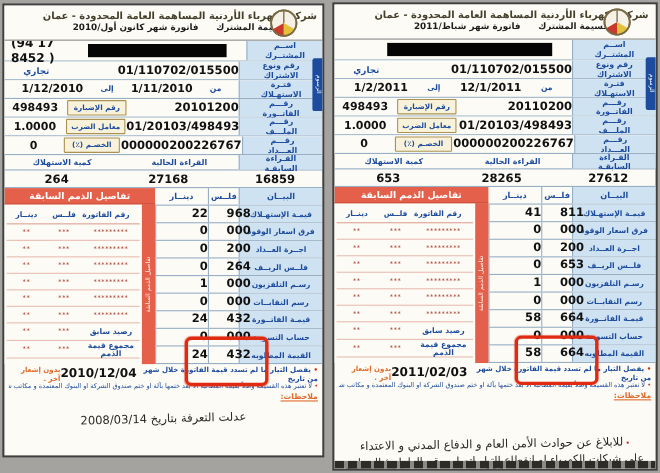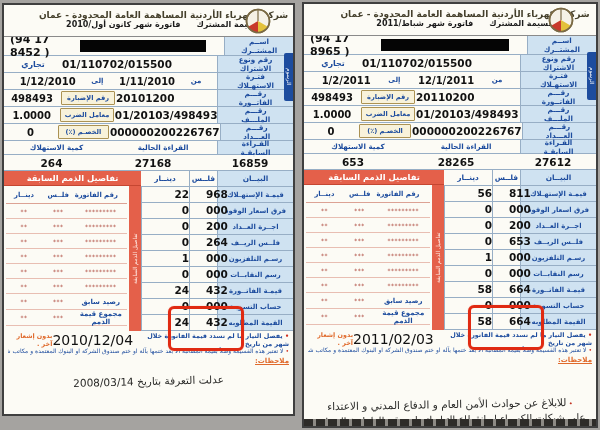--- a/index.html
+++ b/index.html
@@ -20,21 +20,21 @@
 
   
   .irow{display:flex;align-items:center;height:16px;border-bottom:1px solid #97aec5;background:#fcfbf5}
   .irow.first{height:18px}
   .lc{width:76px;align-self:stretch;background:#cfe2f1;color:#1d4c9e;font-size:7.2px;font-weight:bold;
       display:flex;align-items:center;justify-content:center;border-left:1px solid #97aec5;
       box-sizing:border-box;padding:0 15px;text-align:center}
   .num{direction:ltr;unicode-bidi:isolate}
   .blackbox{width:150px;height:12px;background:#050505;margin-right:18px}
   .serial{font-size:11px;font-weight:bold;margin-right:auto;margin-left:6px}
-  .vc{flex:1;text-align:left;font-weight:bold;font-size:10.5px}
+  .vc{flex:1;text-align:right;font-weight:bold;font-size:10.5px}
   .typ{width:58px;text-align:center;color:#1d4c9e;font-size:8px;font-weight:bold}
   .pwrap{flex:1;display:flex;justify-content:space-evenly;align-items:center}
   .sml{color:#1d4c9e;font-size:7px;font-weight:bold}
   .datev{font-weight:bold;font-size:10px}
   .mb{width:52px;height:12px;border:1px solid #ab9253;background:#f8f2da;color:#1d4c9e;
       font-size:6.6px;font-weight:bold;display:flex;align-items:center;justify-content:center;
       margin:0 1px;border-radius:1px;white-space:nowrap}
   .lv{width:56px;text-align:center;font-weight:bold;font-size:10px}
 
   
@@ -91,21 +91,21 @@
   .redbox{position:absolute;left:164px;top:301px;width:70px;height:39px;border:3px solid #e02a12;
           border-radius:6px;z-index:6;box-shadow:0 0 1px rgba(224,42,18,.5)}
   .bill{position:absolute}
   .billinner{position:relative;height:100%}
 
   
   .notes{padding:2px 4px 0 4px}
   .n1{display:flex;justify-content:space-between;align-items:center;color:#1d4c9e;font-size:6.4px;
       font-weight:bold;height:13px}
   .ntext::before{content:"• ";color:#d03020}
-  .ndate{font-size:14px;font-weight:normal;color:#111}
+  .ndate{font-size:11px;font-weight:bold;color:#111}
   .nsuf{color:#e06a2c;font-size:6.4px}
   .n2{color:#1d4c9e;font-size:6px;white-space:nowrap;overflow:hidden;height:9px;line-height:9px}
   .n2::before{content:"• ";color:#d03020}
   .nt{color:#e06a2c;font-size:7px;font-weight:bold;text-decoration:underline;margin-top:2px}
   .hand{margin-top:10px;text-align:center;font-size:10.5px;color:#2a2a28;transform:rotate(-1.5deg)}
   #bill1 .hand{margin-top:34px;transform:rotate(-1deg)}
   .hand::before{content:"• ";color:#c23322;font-size:7px}
   #bill0 .hand::before{content:""}
   .hand2{margin-top:4px;text-align:center;font-size:10px;color:#2a2a28;
          text-decoration:underline;transform:rotate(-1deg)}
@@ -332,21 +332,20 @@
       <div class="sub">
         <span>قسيمة المشترك</span>
         <span>فاتورة شهر شباط/2011</span>
       </div>
     </div>
   </div>
 
   <div class="irow first">
     <div class="lc">اســم المشتــرك</div>
     <div class="blackbox"></div>
-    <div class="serial num">(94 17 8965 )</div>
   </div>
 
   <div class="irow">
     <div class="lc">رقم ونوع الاشتراك</div>
     <div class="vc num">01/110702/015500</div>
     <div class="typ">تجاري</div>
   </div>
 
   <div class="irow">
     <div class="lc">فتـرة الاستهـلاك</div>
@@ -393,21 +392,21 @@
   <div class="mainrow">
     <div class="ctable">
       <div class="h">
         <div class="hb">البيــان</div>
         <div class="hf">فلــس</div>
         <div class="hd">دينــار</div>
       </div>
       <div class="crow">
             <div class="cl">قيمـة الإستهـلاك</div>
             <div class="cf">811</div>
-            <div class="cd">56</div>
+            <div class="cd">41</div>
           </div>
       <div class="crow">
             <div class="cl">فرق اسعار الوقود</div>
             <div class="cf">000</div>
             <div class="cd">0</div>
           </div>
       <div class="crow">
             <div class="cl">اجــرة العــداد</div>
             <div class="cf">200</div>
             <div class="cd">0</div>

